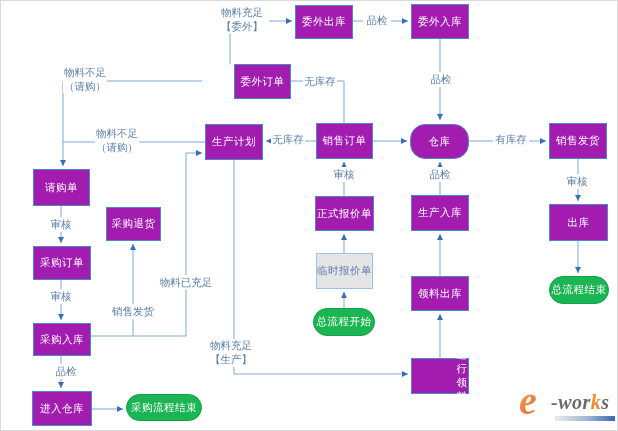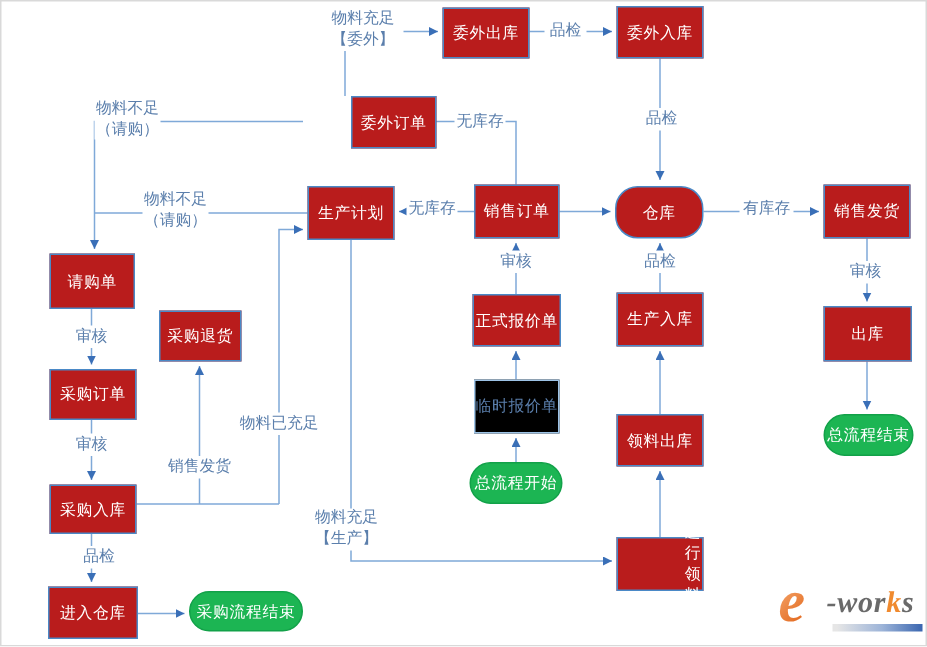--- a/index.html
+++ b/index.html
@@ -3,26 +3,26 @@
 <meta charset="utf-8">
 <style>
   html,body { margin:0; padding:0; background:#fff; }
   #canvas {
     position:relative; width:618px; height:431px; background:#ffffff;
     border:1px solid #d9d9d9; box-sizing:border-box; overflow:hidden;
     font-family:"Liberation Sans", sans-serif;
   }
   #wires { position:absolute; left:0; top:0; width:618px; height:431px; }
   .node {
-    position:absolute; background:#b91c1c; border:1px solid #4A89C7;
+    position:absolute; background:#a21caf; border:1px solid #4A89C7;
     color:#ffffff; font-size:10.5px; letter-spacing:0.5px;
     display:flex; align-items:center; justify-content:center;
     box-sizing:border-box; text-align:center; z-index:3;
   }
-  .node.outline { background:#000000; border:1px solid #9DC3E6; color:#5B7FAC; }
+  .node.outline { background:#e5e5e5; border:1px solid #9DC3E6; color:#5B7FAC; }
   .pill {
     position:absolute; background:#1CB553; border:1px solid #12A149;
     border-radius:14px; color:#ffffff; font-size:10.5px; letter-spacing:0.5px;
     display:flex; align-items:center; justify-content:center;
     box-sizing:border-box; z-index:3;
   }
   .elabel {
     position:absolute; color:#5B7FAC; font-size:10.5px; line-height:1.3;
     background:#ffffff; text-align:center; white-space:pre-line;
     display:flex; align-items:center; justify-content:center;

